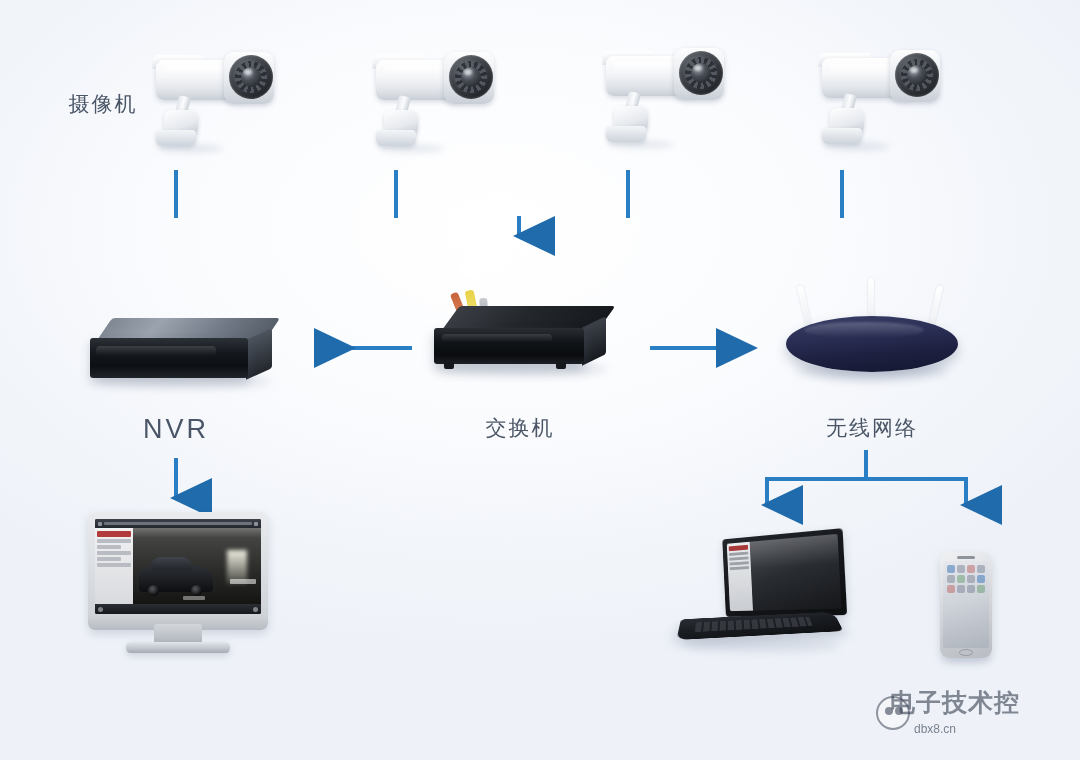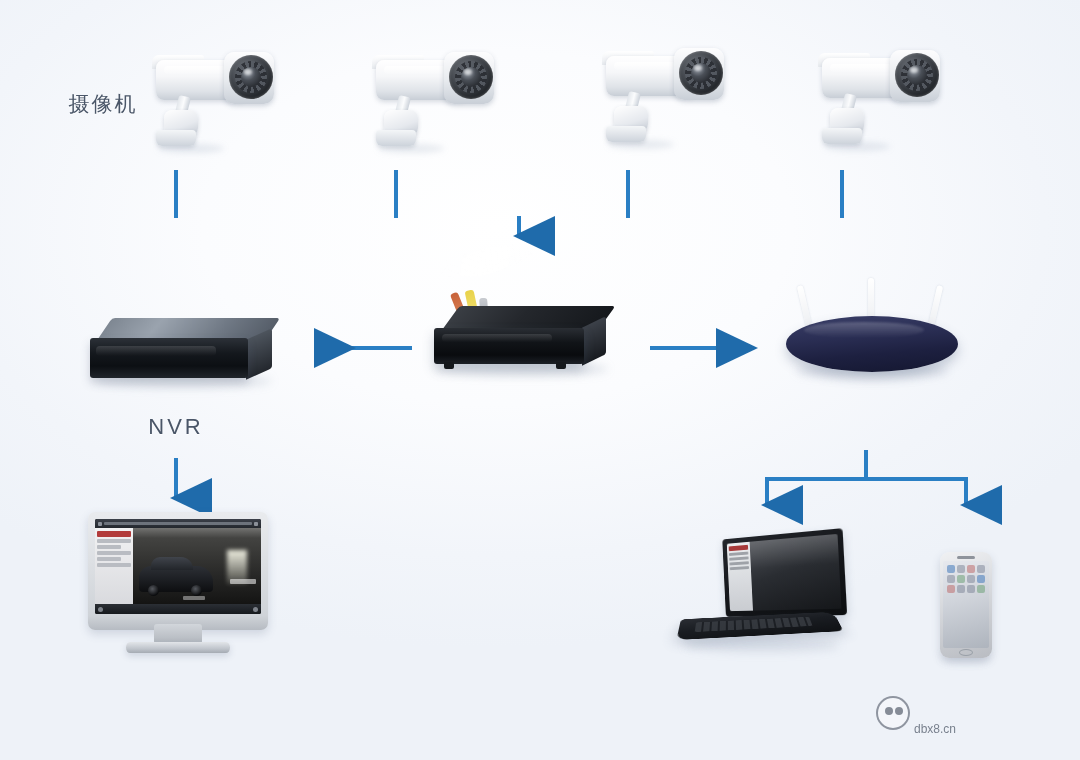--- a/index.html
+++ b/index.html
@@ -27,21 +27,21 @@
   }
   .label {
     position: absolute;
     color: #4a5668;
     font-size: 21px;
     letter-spacing: 2px;
     white-space: nowrap;
     text-align: center;
     text-shadow: 0 1px 0 rgba(255,255,255,0.85);
   }
-  .label.latin { letter-spacing: 3px; font-size: 22px; }
+  .label.latin { letter-spacing: 3px; font-size: 27px; }
 
   
   .camera { width: 132px; height: 112px; }
   .cam-body {
     position: absolute; left: 6px; top: 16px;
     width: 88px; height: 40px;
     background: linear-gradient(180deg, #ffffff 0%, #f6f7f9 40%, #dfe3e8 78%, #c8ced6 100%);
     border-radius: 8px 4px 4px 8px;
     box-shadow: 0 2px 5px rgba(80,95,120,0.22);
   }
@@ -561,28 +561,30 @@
     <div class="cable cable-a"></div>
     <div class="cable cable-b"></div>
     <div class="cable cable-c"></div>
     <div class="sw-shadow"></div>
     <div class="sw-top"></div>
     <div class="sw-side"></div>
     <div class="sw-front"></div>
     <div class="sw-foot l"></div>
     <div class="sw-foot r"></div>
   </div>
+  <div class="label" style="left:455px; top:414px; width:130px;">交换机</div>
 
   <div class="node router" style="left:786px; top:264px;">
     <div class="ant a1"></div>
     <div class="ant a2"></div>
     <div class="ant a3"></div>
     <div class="router-shadow"></div>
     <div class="router-body"></div>
   </div>
+  <div class="label" style="left:799px; top:414px; width:146px;">无线网络</div>
 
   <div class="node monitor" style="left:88px; top:512px;">
     <div class="mon-bezel">
       <div class="mon-screen">
         <div class="mon-titlebar">
           <div class="mon-tb-dot"></div>
           <div class="mon-tb-text"></div>
           <div class="mon-tb-dot"></div>
         </div>
         <div class="mon-main">
@@ -651,15 +653,16 @@
         <div class="phone-icon"></div>
         <div class="phone-icon"></div>
         <div class="phone-icon c3"></div>
       </div>
       <div class="phone-home"></div>
     </div>
   </div>
 
 
   <div class="wm-logo" style="left:876px; top:696px;"></div>
+  <div class="watermark" style="left:890px; top:686px;">电子技术控</div>
   <div class="wm-sub" style="left:914px; top:722px;">dbx8.cn</div>
 
 </div>
 
 </body></html>

